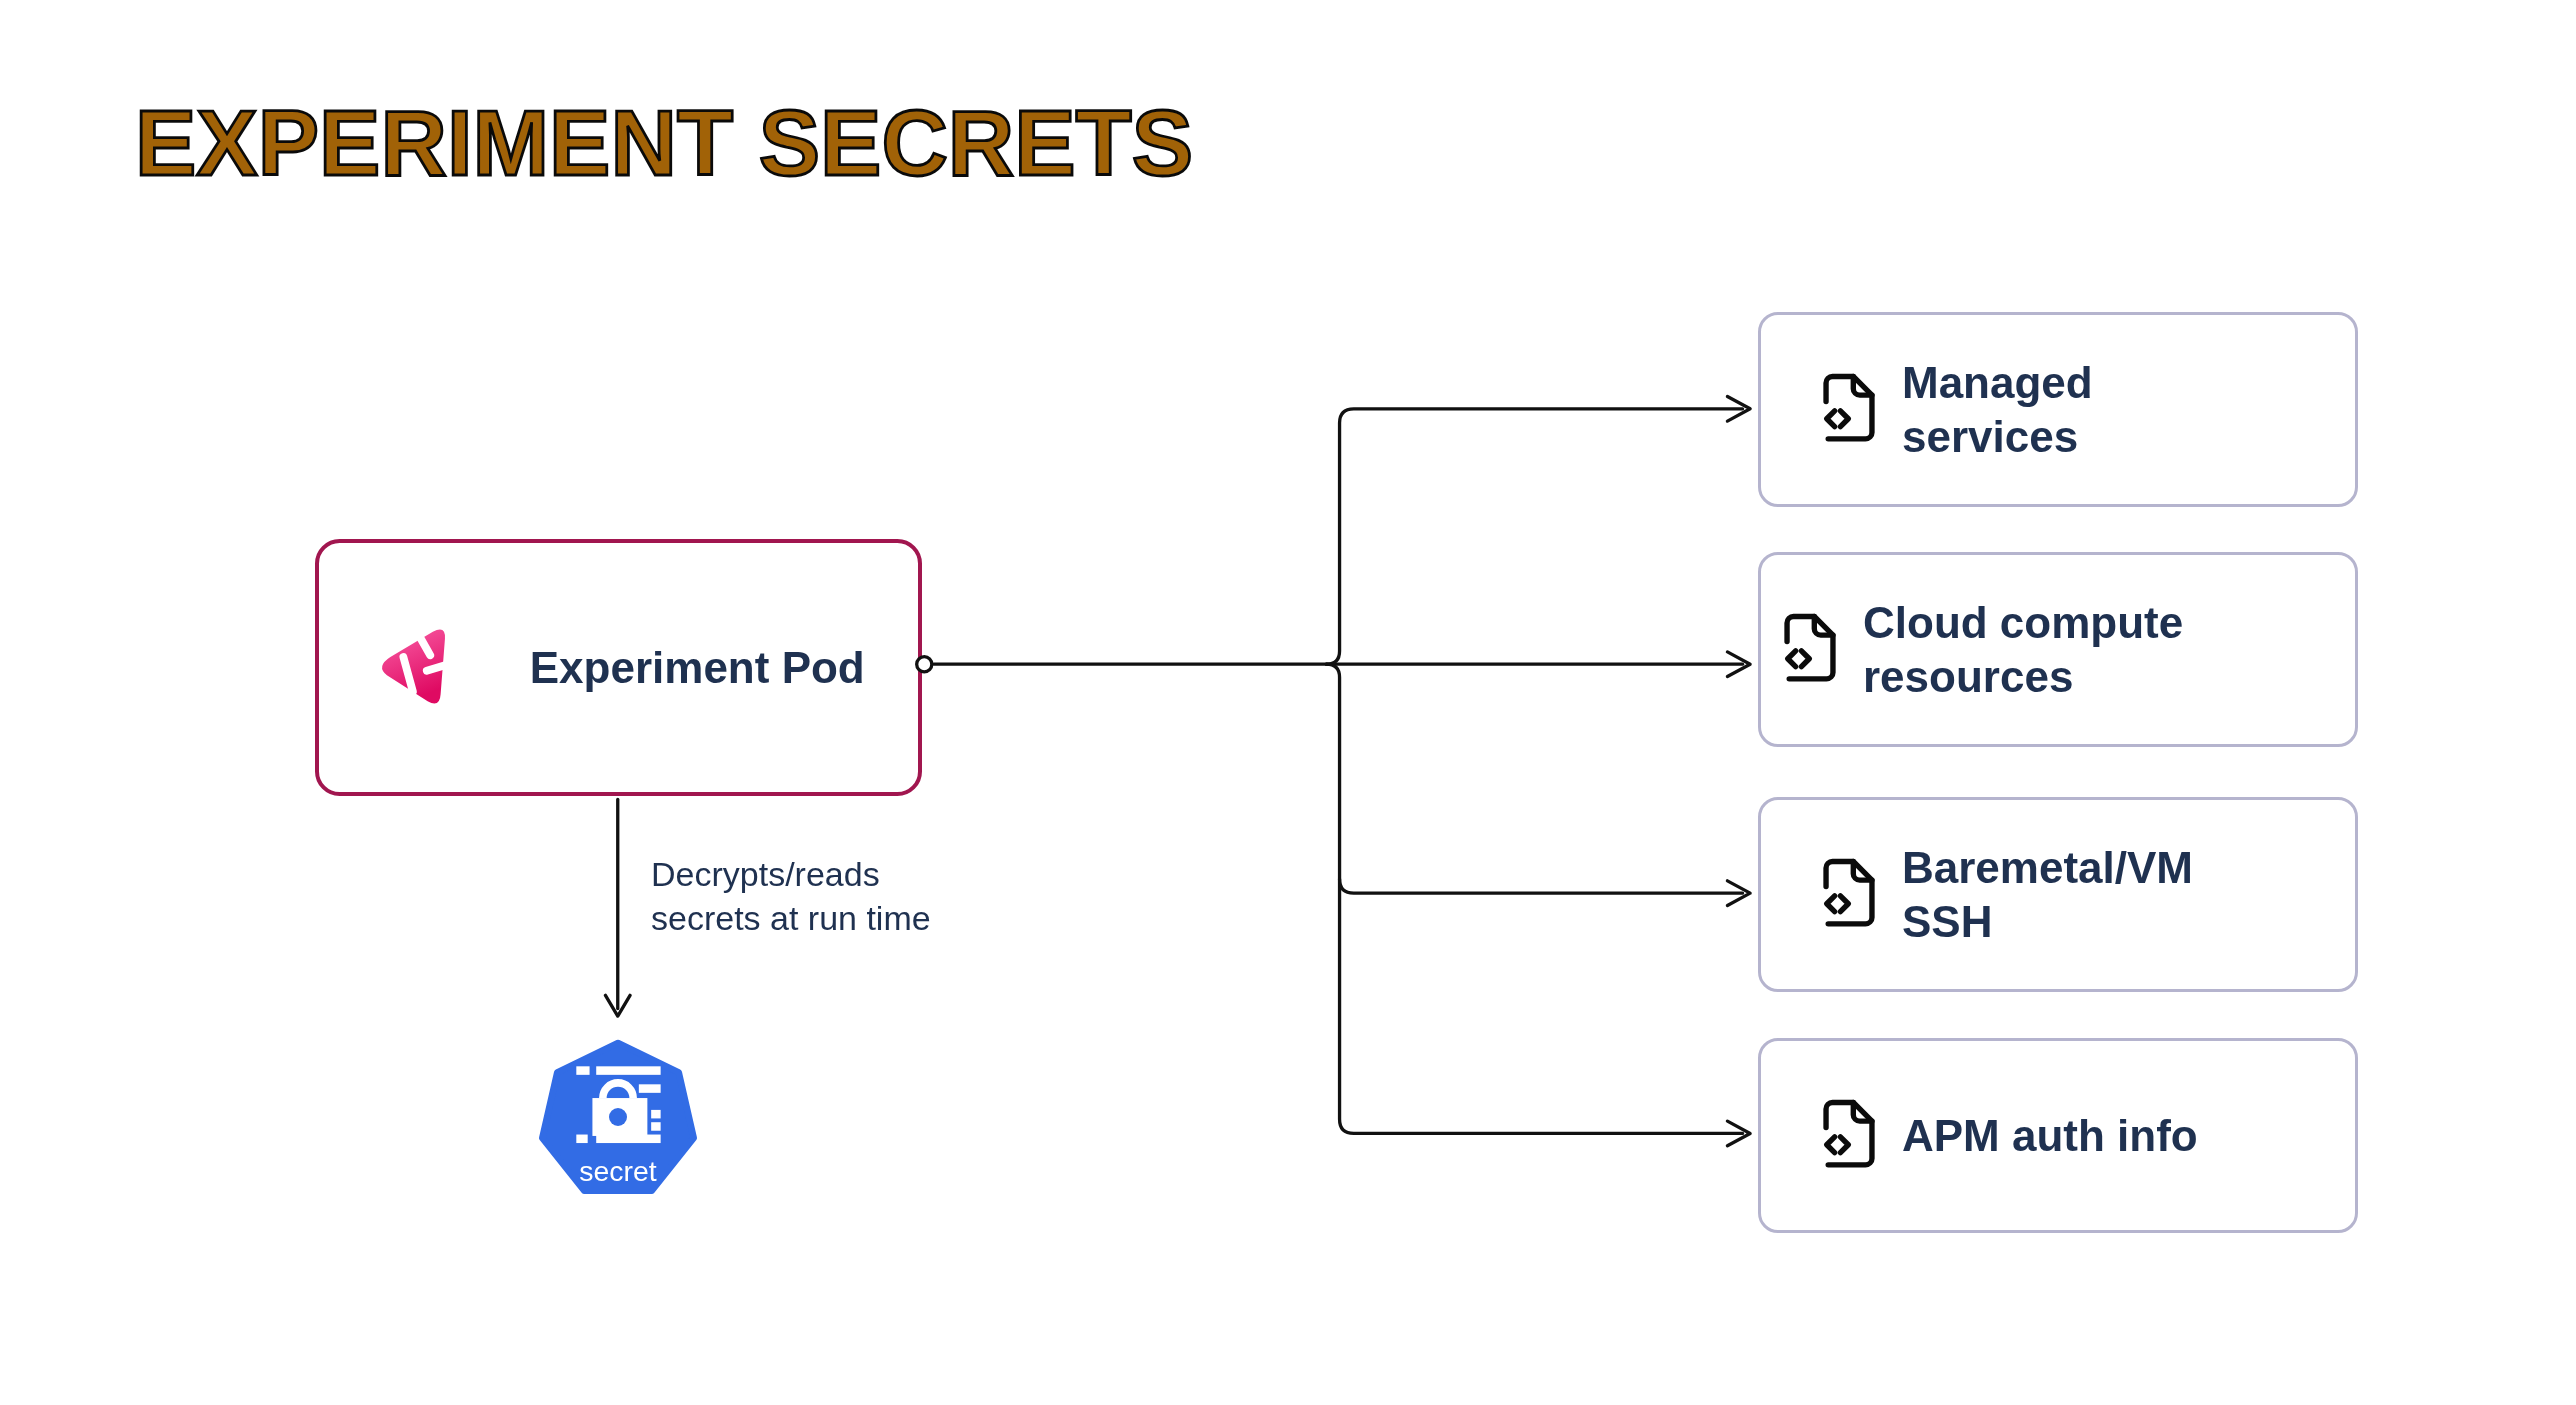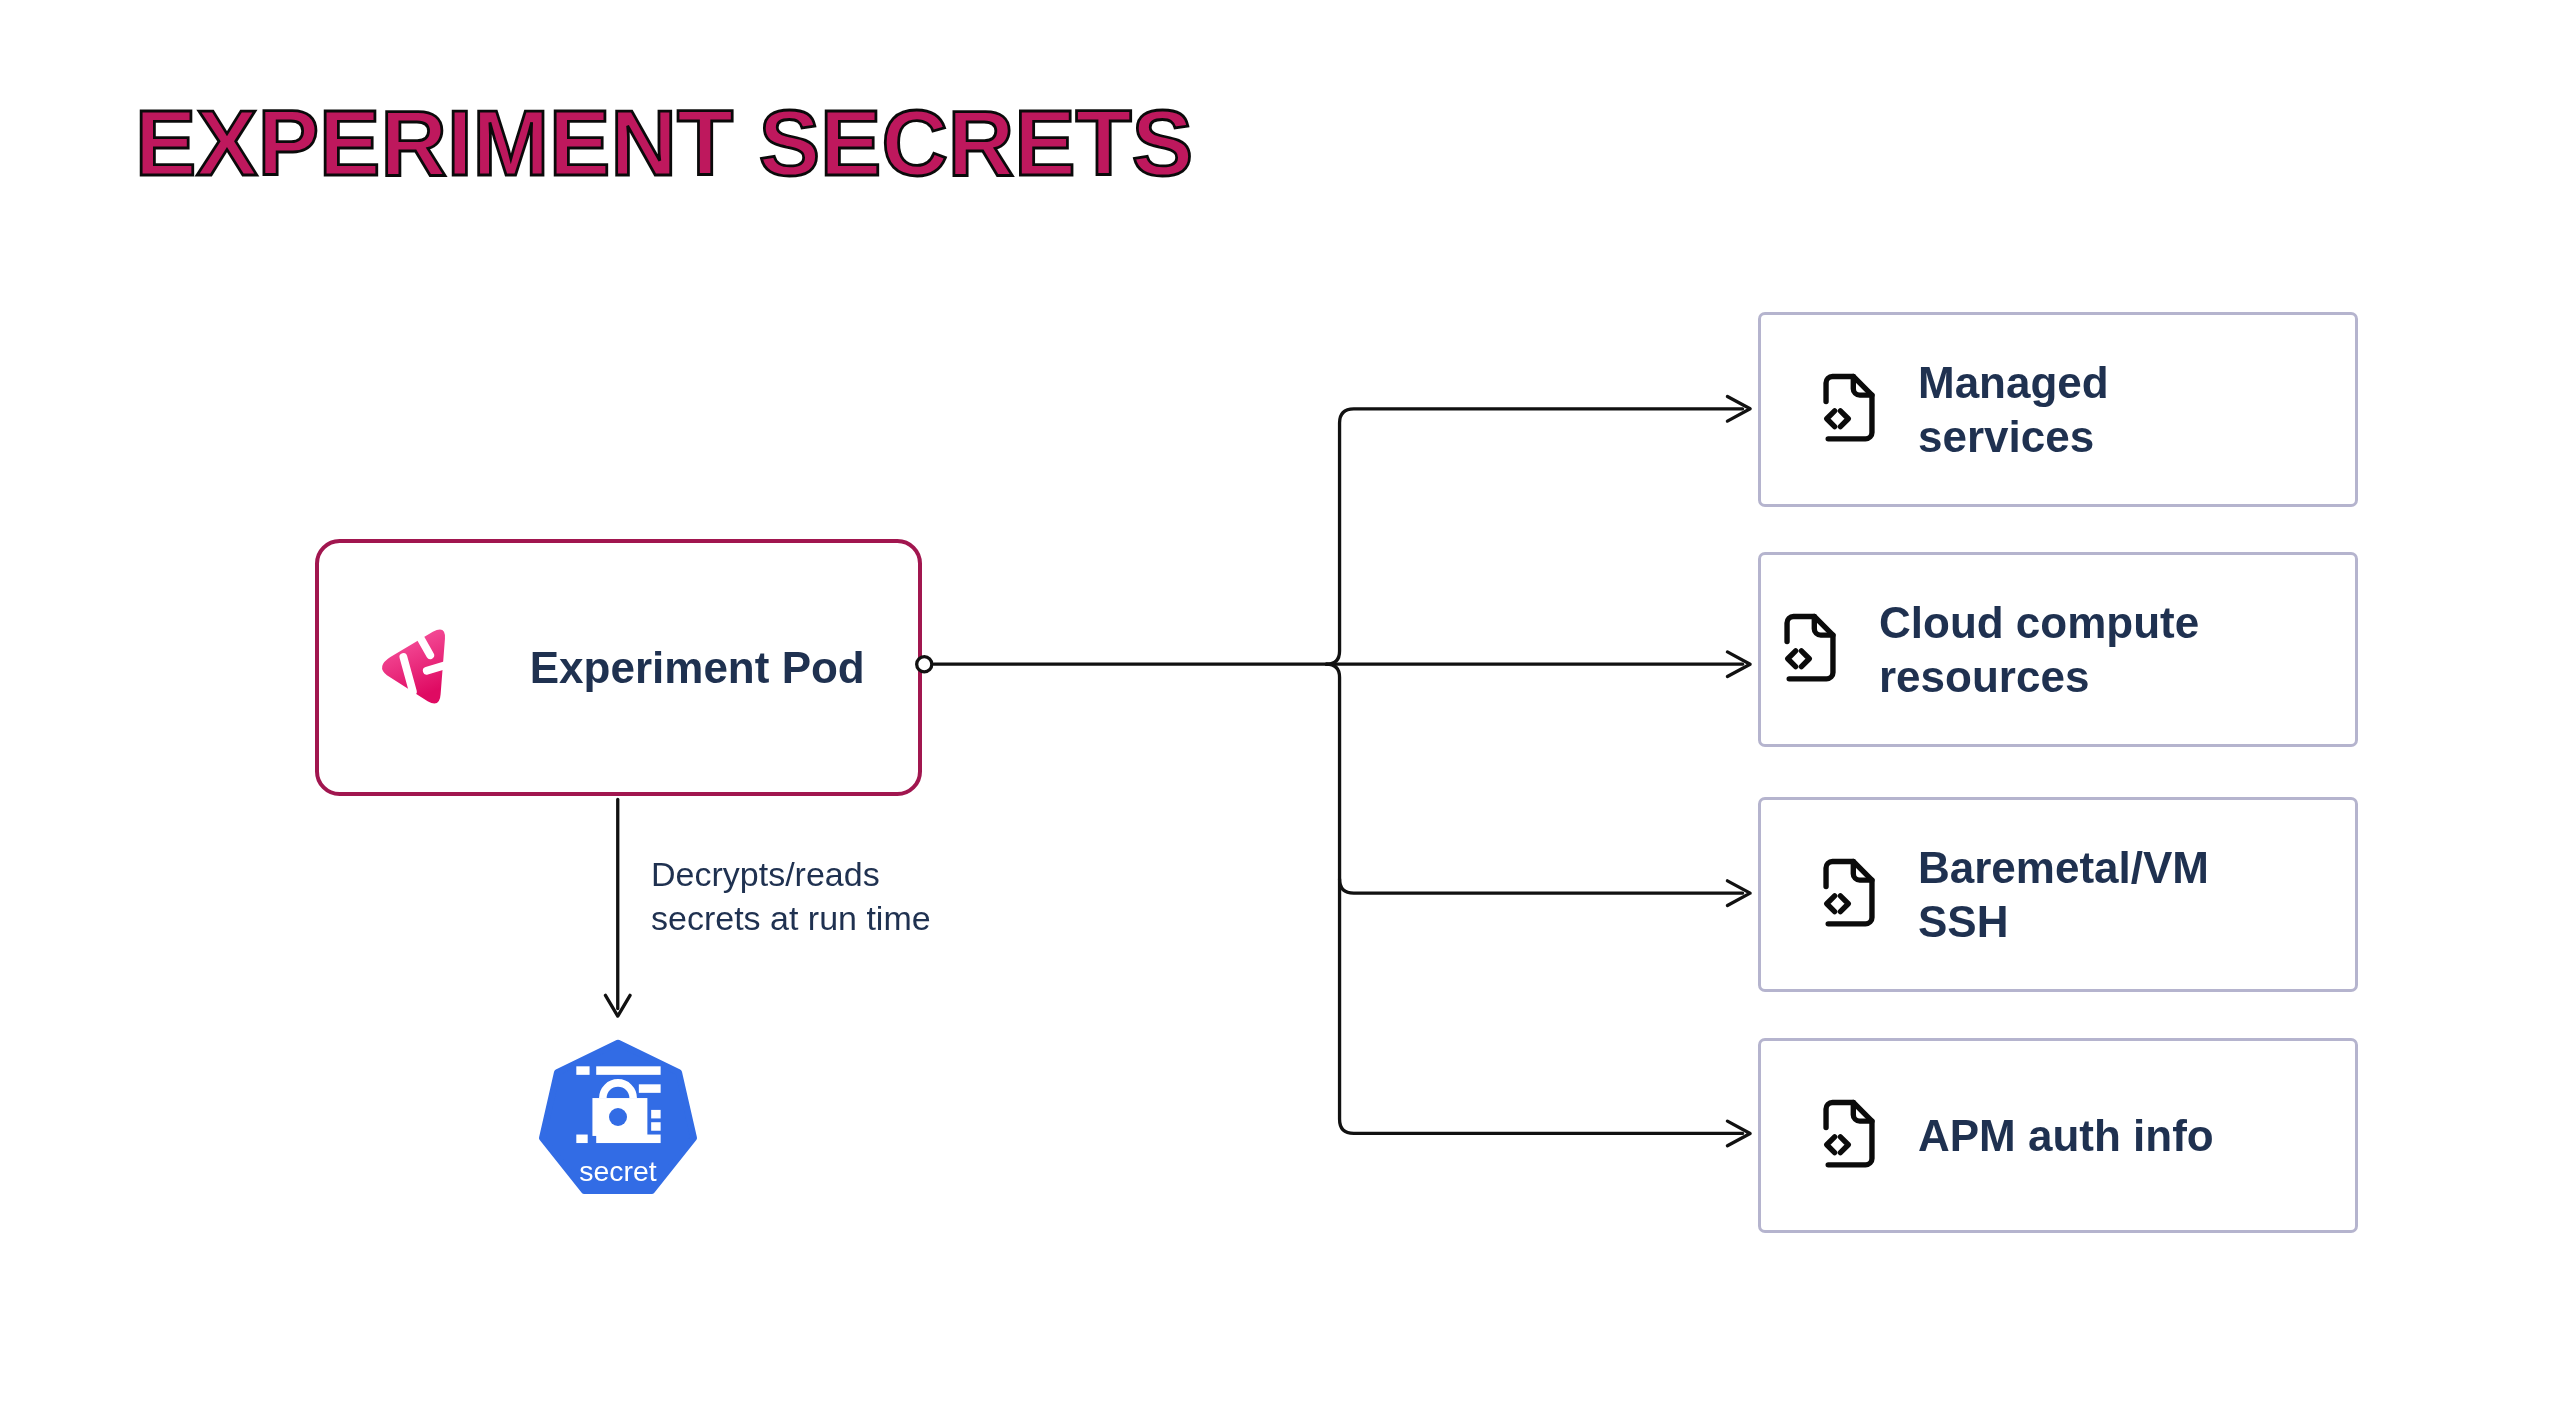--- a/index.html
+++ b/index.html
@@ -3,21 +3,21 @@
 <meta charset="utf-8">
 <style>
   html,body{margin:0;padding:0;background:#ffffff;}
   #canvas{
     position:relative;width:2576px;height:1406px;background:#ffffff;overflow:hidden;
     font-family:"Liberation Sans",sans-serif;
   }
   
   #title{
     position:absolute;left:135px;top:97px;margin:0;
-    font-size:92px;line-height:1;font-weight:700;color:#be185d;
+    font-size:92px;line-height:1;font-weight:700;color:#a16207;
     -webkit-text-stroke:2.8px #0a0a0a;letter-spacing:0px;white-space:nowrap;
   }
   
   .pod-box{
     position:absolute;left:315px;top:539px;width:607px;height:257px;box-sizing:border-box;
     background:#ffffff;border:4.7px solid #A1164F;border-radius:24.6px;
     display:flex;align-items:center;justify-content:center;gap:26.5px;
   }
   .pod-label{
     font-size:44px;font-weight:700;color:#1F3150;white-space:nowrap;margin-left:44px;
@@ -26,22 +26,22 @@
   .edge-annotation{
     position:absolute;left:651px;top:853px;
     font-size:34px;line-height:1.28;color:#1F3150;font-weight:400;
     white-space:pre-line;
   }
   
   .secret-node{position:absolute;left:528px;top:1027px;width:180px;height:180px;}
   
   .target-box{
     position:absolute;left:1758px;width:600px;height:195px;box-sizing:border-box;
-    background:#ffffff;border:3.8px solid #B5B4CE;border-radius:7px;
-    display:flex;align-items:center;gap:36px;padding-left:55px;
+    background:#ffffff;border:3.8px solid #B5B4CE;border-radius:20px;
+    display:flex;align-items:center;gap:20px;padding-left:55px;
   }
   .target-box.t0{top:312px;}
   .target-box.t1{top:552px;padding-left:16px;}
   .target-box.t2{top:797px;}
   .target-box.t3{top:1038px;}
   .target-label{
     font-size:44px;font-weight:700;color:#1F3150;line-height:1.22;white-space:pre-line;
   }
   .file-icon{flex:0 0 auto;}
   

